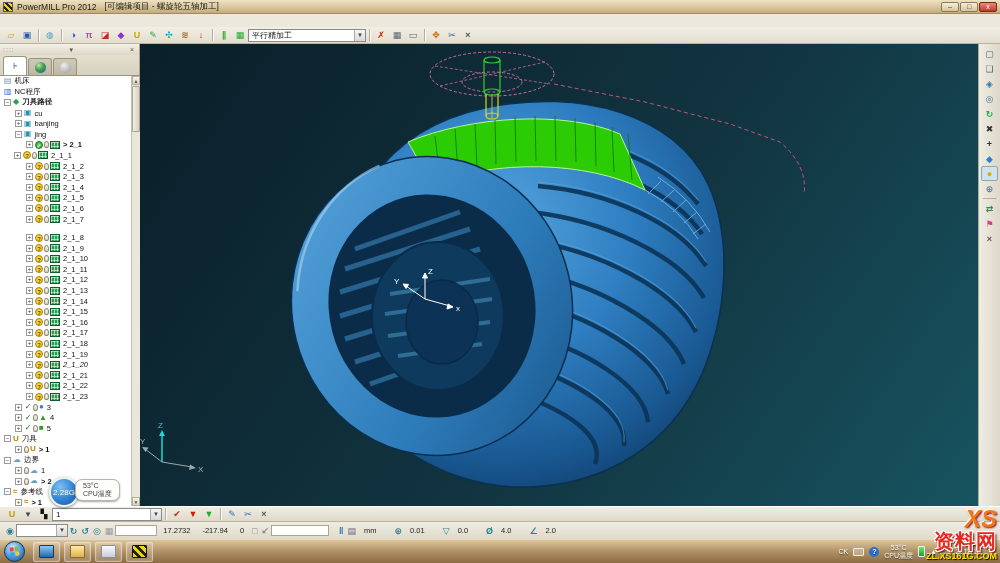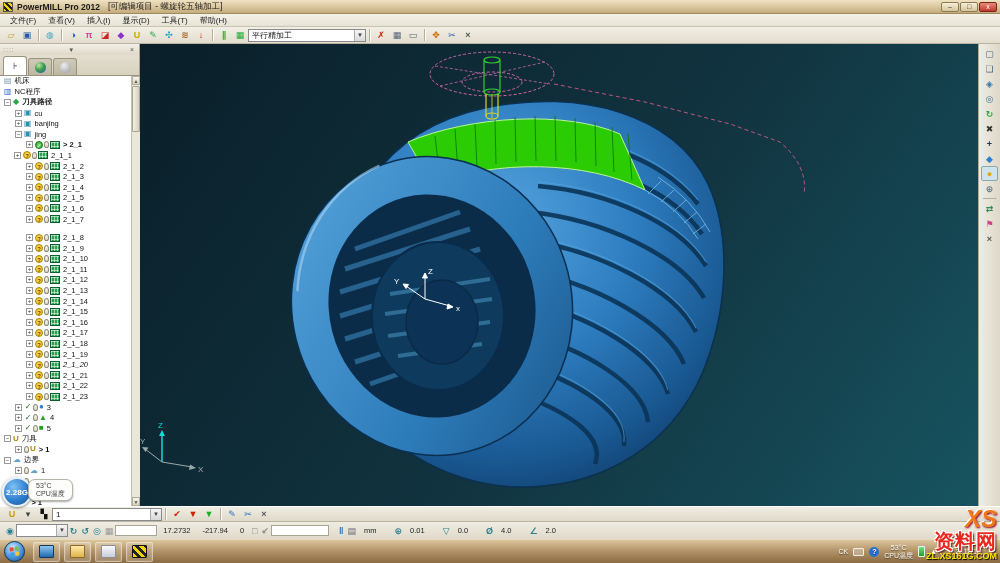--- a/index.html
+++ b/index.html
@@ -6,21 +6,21 @@
   *{box-sizing:border-box;}
   #screen{position:relative;width:1000px;height:563px;overflow:hidden;
           font-family:"Liberation Sans","DejaVu Sans",sans-serif;color:#222;
           background:#ece8dc;}
   
   #titlebar{position:absolute;left:0;top:0;width:1000px;height:14px;
     background:linear-gradient(#efe2c2,#d9c69d 55%,#c4ab7d);
     border-bottom:1px solid #a08a5e;display:flex;align-items:center;padding:0 3px;}
   #titlebar .appicon{width:10px;height:10px;margin-right:4px;border:1px solid #555;
     background:repeating-linear-gradient(45deg,#f2d400 0 2px,#222 2px 4px);}
-  #titlebar .t-app{font-size:8.5px;font-weight:bold;color:#1a1a1a;}
+  #titlebar .t-app{font-size:8.5px;font-weight:normal;color:#1a1a1a;}
   #titlebar .t-doc{font-size:8.5px;color:#1a1a1a;margin-left:8px;}
   #winbtns{margin-left:auto;display:flex;gap:1px;}
   .wbtn{width:18px;height:10px;border:1px solid #8a7a55;border-radius:2px;
     background:linear-gradient(#f7efda,#d6c49b);font-size:7px;line-height:8px;
     text-align:center;color:#333;}
   .wbtn.close{background:linear-gradient(#e88a7a,#c0392b);color:#fff;border-color:#7a241a;}
   
   #menubar{position:absolute;left:0;top:14px;width:1000px;height:13px;
     background:linear-gradient(#f4f1e8,#e7e3d5);border-bottom:1px solid #c9c4b2;
     display:flex;align-items:center;padding-left:4px;}
@@ -127,22 +127,22 @@
     font-size:7px;line-height:10px;text-align:center;font-weight:bold;}
   #tray .temp{line-height:8px;text-align:center;}
   #tray .batt{width:7px;height:11px;border:1px solid #dfe;background:linear-gradient(#7ae07a,#1f9e1f);
     border-radius:1px;}
   #clock{width:54px;text-align:center;font-size:7px;color:#fff;line-height:9px;
     text-shadow:0 1px 1px rgba(0,0,0,.6);}
   
   #cpu-overlay{position:absolute;left:2px;top:477px;z-index:45;display:flex;align-items:flex-start;}
   #cpu-circle{width:30px;height:30px;border-radius:50%;border:2px solid #e8f2fb;
     background:radial-gradient(circle at 35% 30%,#7fc0f2,#2f7fd0 55%,#1a538f);
-    color:#fff;font-size:8px;font-weight:bold;display:flex;align-items:center;
-    justify-content:center;box-shadow:0 1px 3px rgba(0,0,0,.5);}
+    color:#fff;font-size:8px;font-weight:normal;display:flex;align-items:center;
+    justify-content:center;box-shadow:0 1px 3px rgba(0,0,0,.5);margin-left:47px;}
   #cpu-tip{margin-left:-4px;margin-top:2px;background:#fdfdfb;border:1px solid #b5b5a8;
     border-radius:7px;padding:2px 7px;font-size:7px;line-height:8px;color:#444;
     box-shadow:0 1px 2px rgba(0,0,0,.35);}
   #watermark{position:absolute;right:3px;bottom:2px;z-index:60;text-align:right;line-height:1;}
   #wm-row1{display:flex;align-items:flex-end;justify-content:flex-end;flex-direction:column;}
   #wm-logo{font-style:italic;font-weight:900;font-size:24px;color:#f07818;
     text-shadow:-1px -1px 0 #fff,1px 1px 2px #802;}
   #wm-site{font-weight:900;font-size:20px;color:#e8281e;letter-spacing:1px;
     text-shadow:-1px -1px 0 #fff,1px -1px 0 #fff,-1px 1px 0 #fff,1px 1px 0 #fff,2px 2px 2px #400;}
   #wm-url{font-size:9px;font-weight:bold;color:#ffe000;text-shadow:1px 1px 1px #000;margin-top:1px;margin-left:17px;}
@@ -156,28 +156,20 @@
     <div class="appicon"></div>
     <span class="t-app">PowerMILL Pro 2012</span>
     <span class="t-doc">[可编辑项目 - 螺旋轮五轴加工]</span>
     <div id="winbtns">
       <div class="wbtn">–</div>
       <div class="wbtn">□</div>
       <div class="wbtn close">x</div>
     </div>
   </div>
 
-  <div id="menubar">
-      <span class="menu-item">文件(F)</span>
-      <span class="menu-item">查看(V)</span>
-      <span class="menu-item">插入(I)</span>
-      <span class="menu-item">显示(D)</span>
-      <span class="menu-item">工具(T)</span>
-      <span class="menu-item">帮助(H)</span>
-    </div>
 
   <div id="main-toolbar">
       <div class="tbtn" style="color: rgb(199, 155, 59);">▱</div>
       <div class="tbtn" style="color: rgb(36, 88, 168);">▣</div>
       <div class="sep"></div>
       <div class="tbtn" style="color: rgb(58, 160, 200);">◍</div>
       <div class="sep"></div>
       <div class="tbtn" style="color: rgb(34, 85, 204);">◑</div>
       <div class="tbtn" style="color: rgb(208, 64, 160);">π</div>
       <div class="tbtn" style="color: rgb(204, 34, 34);">◪</div>

